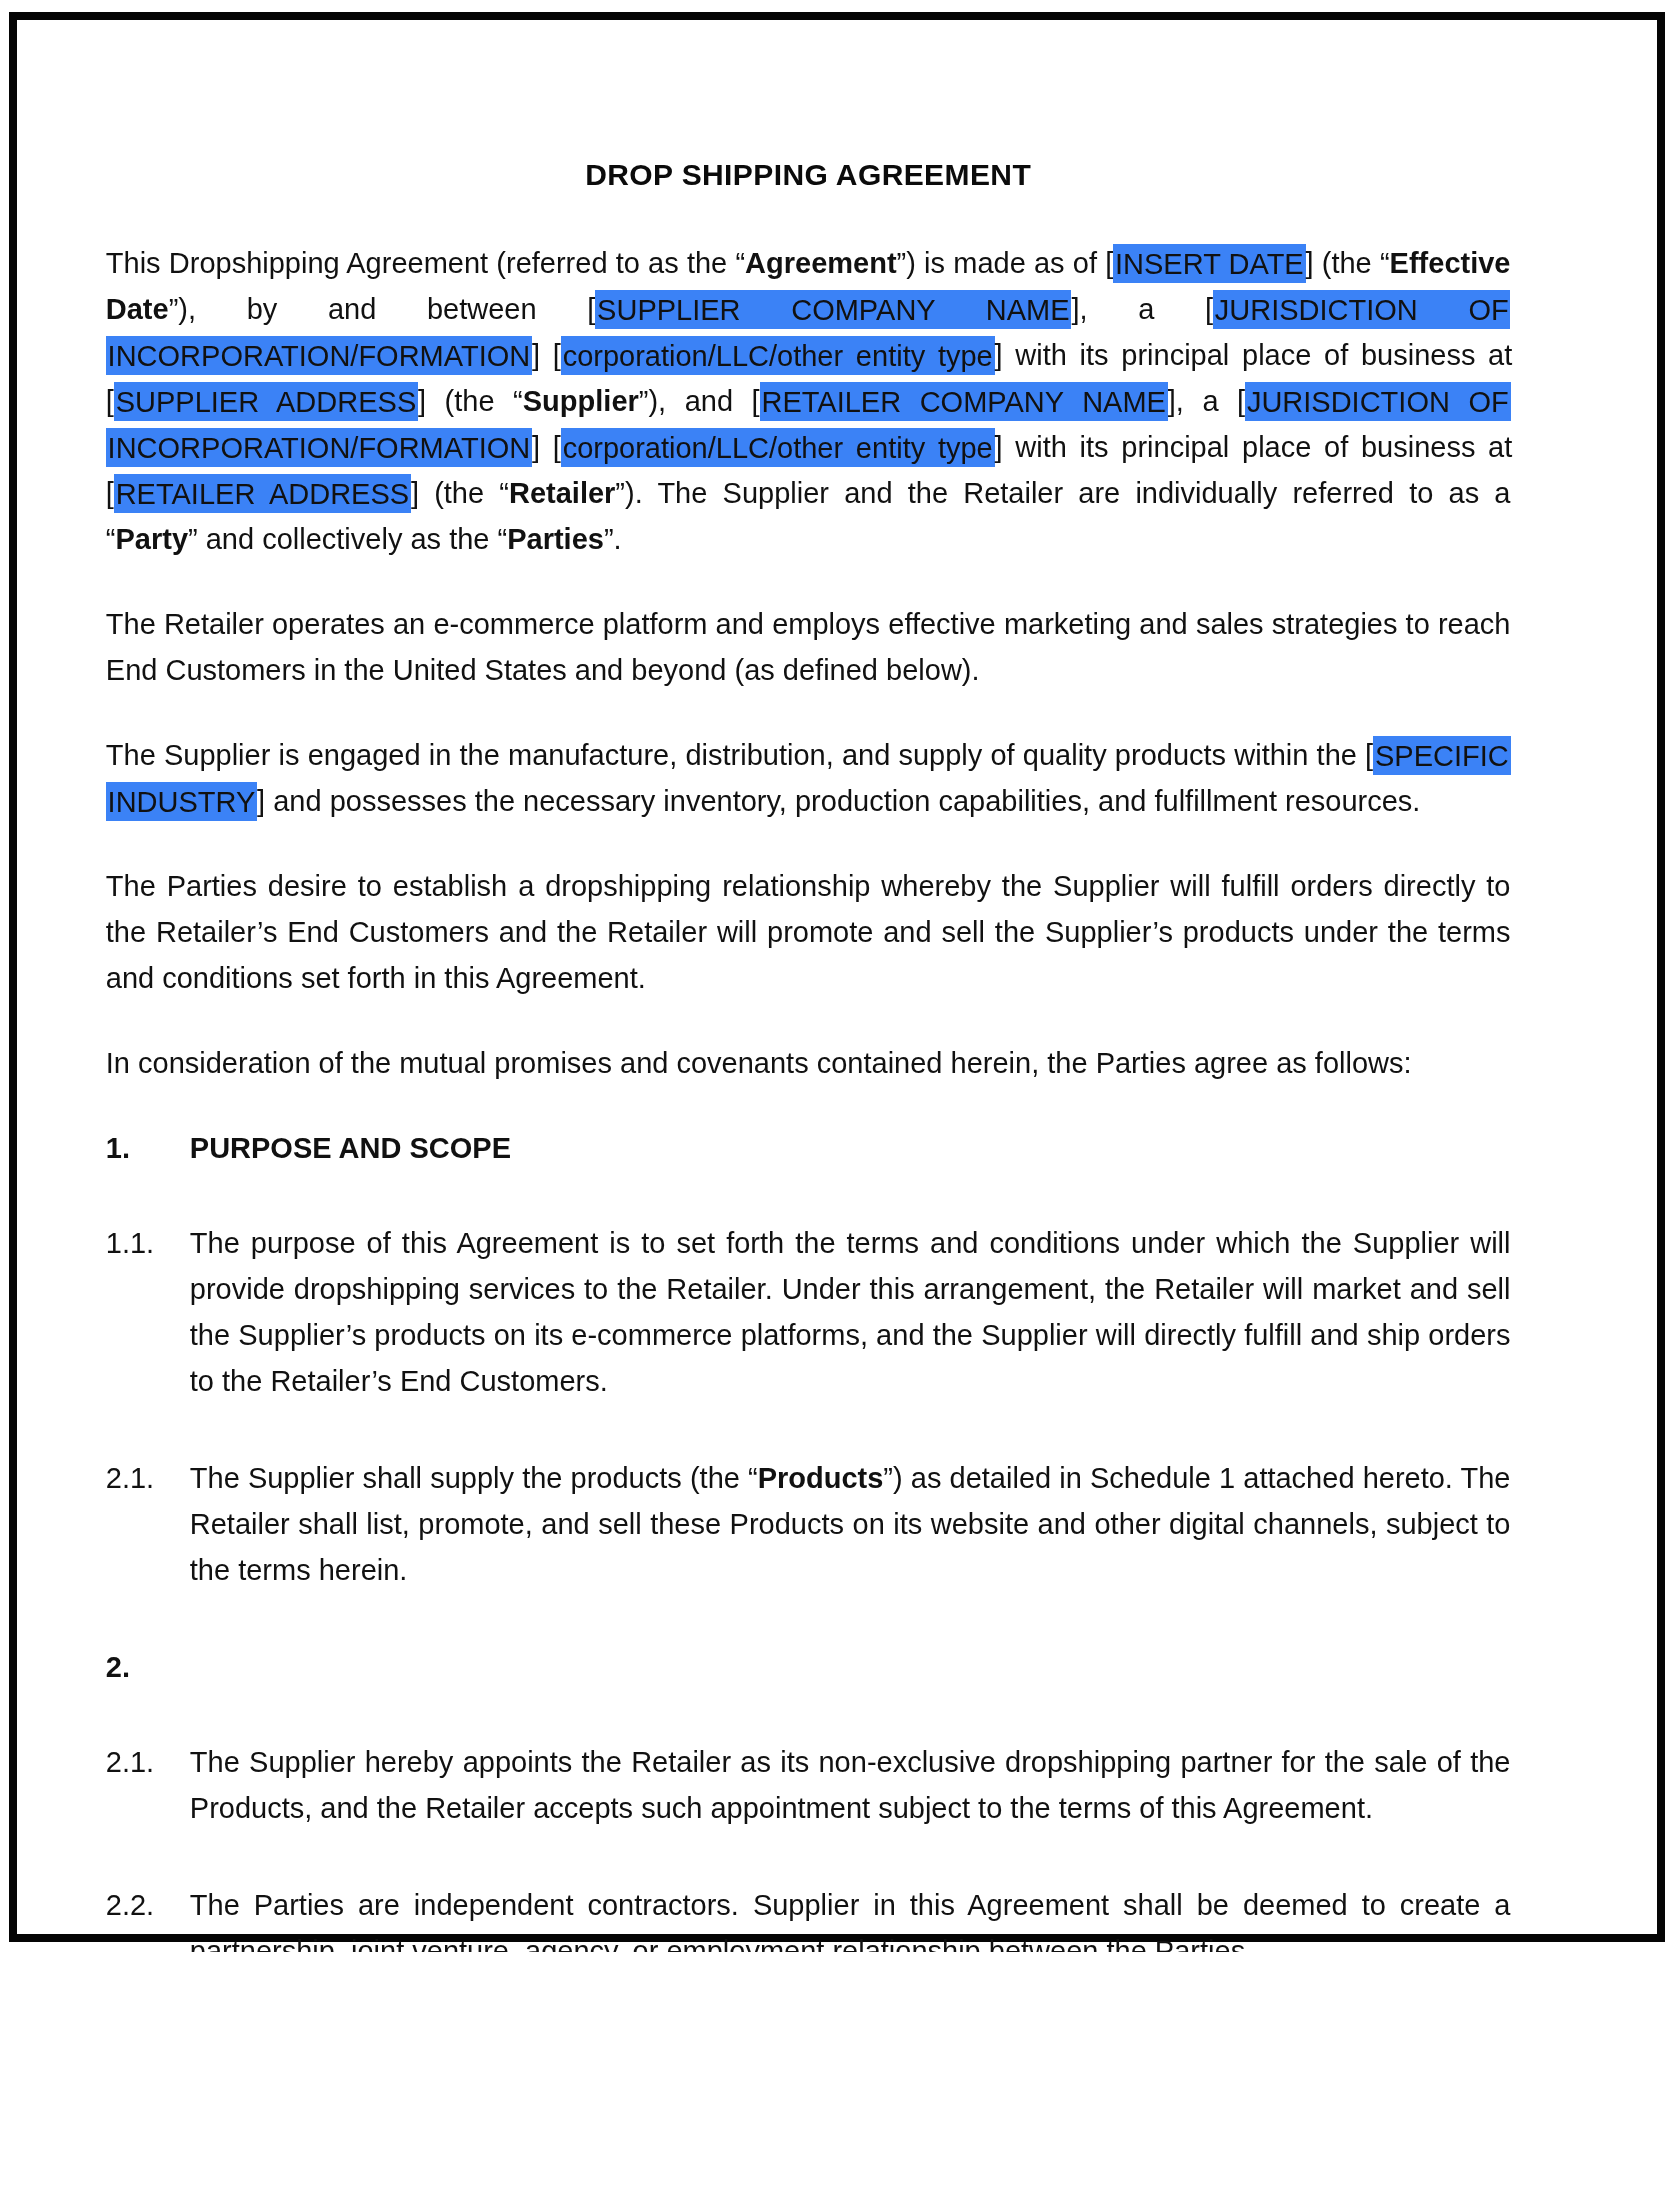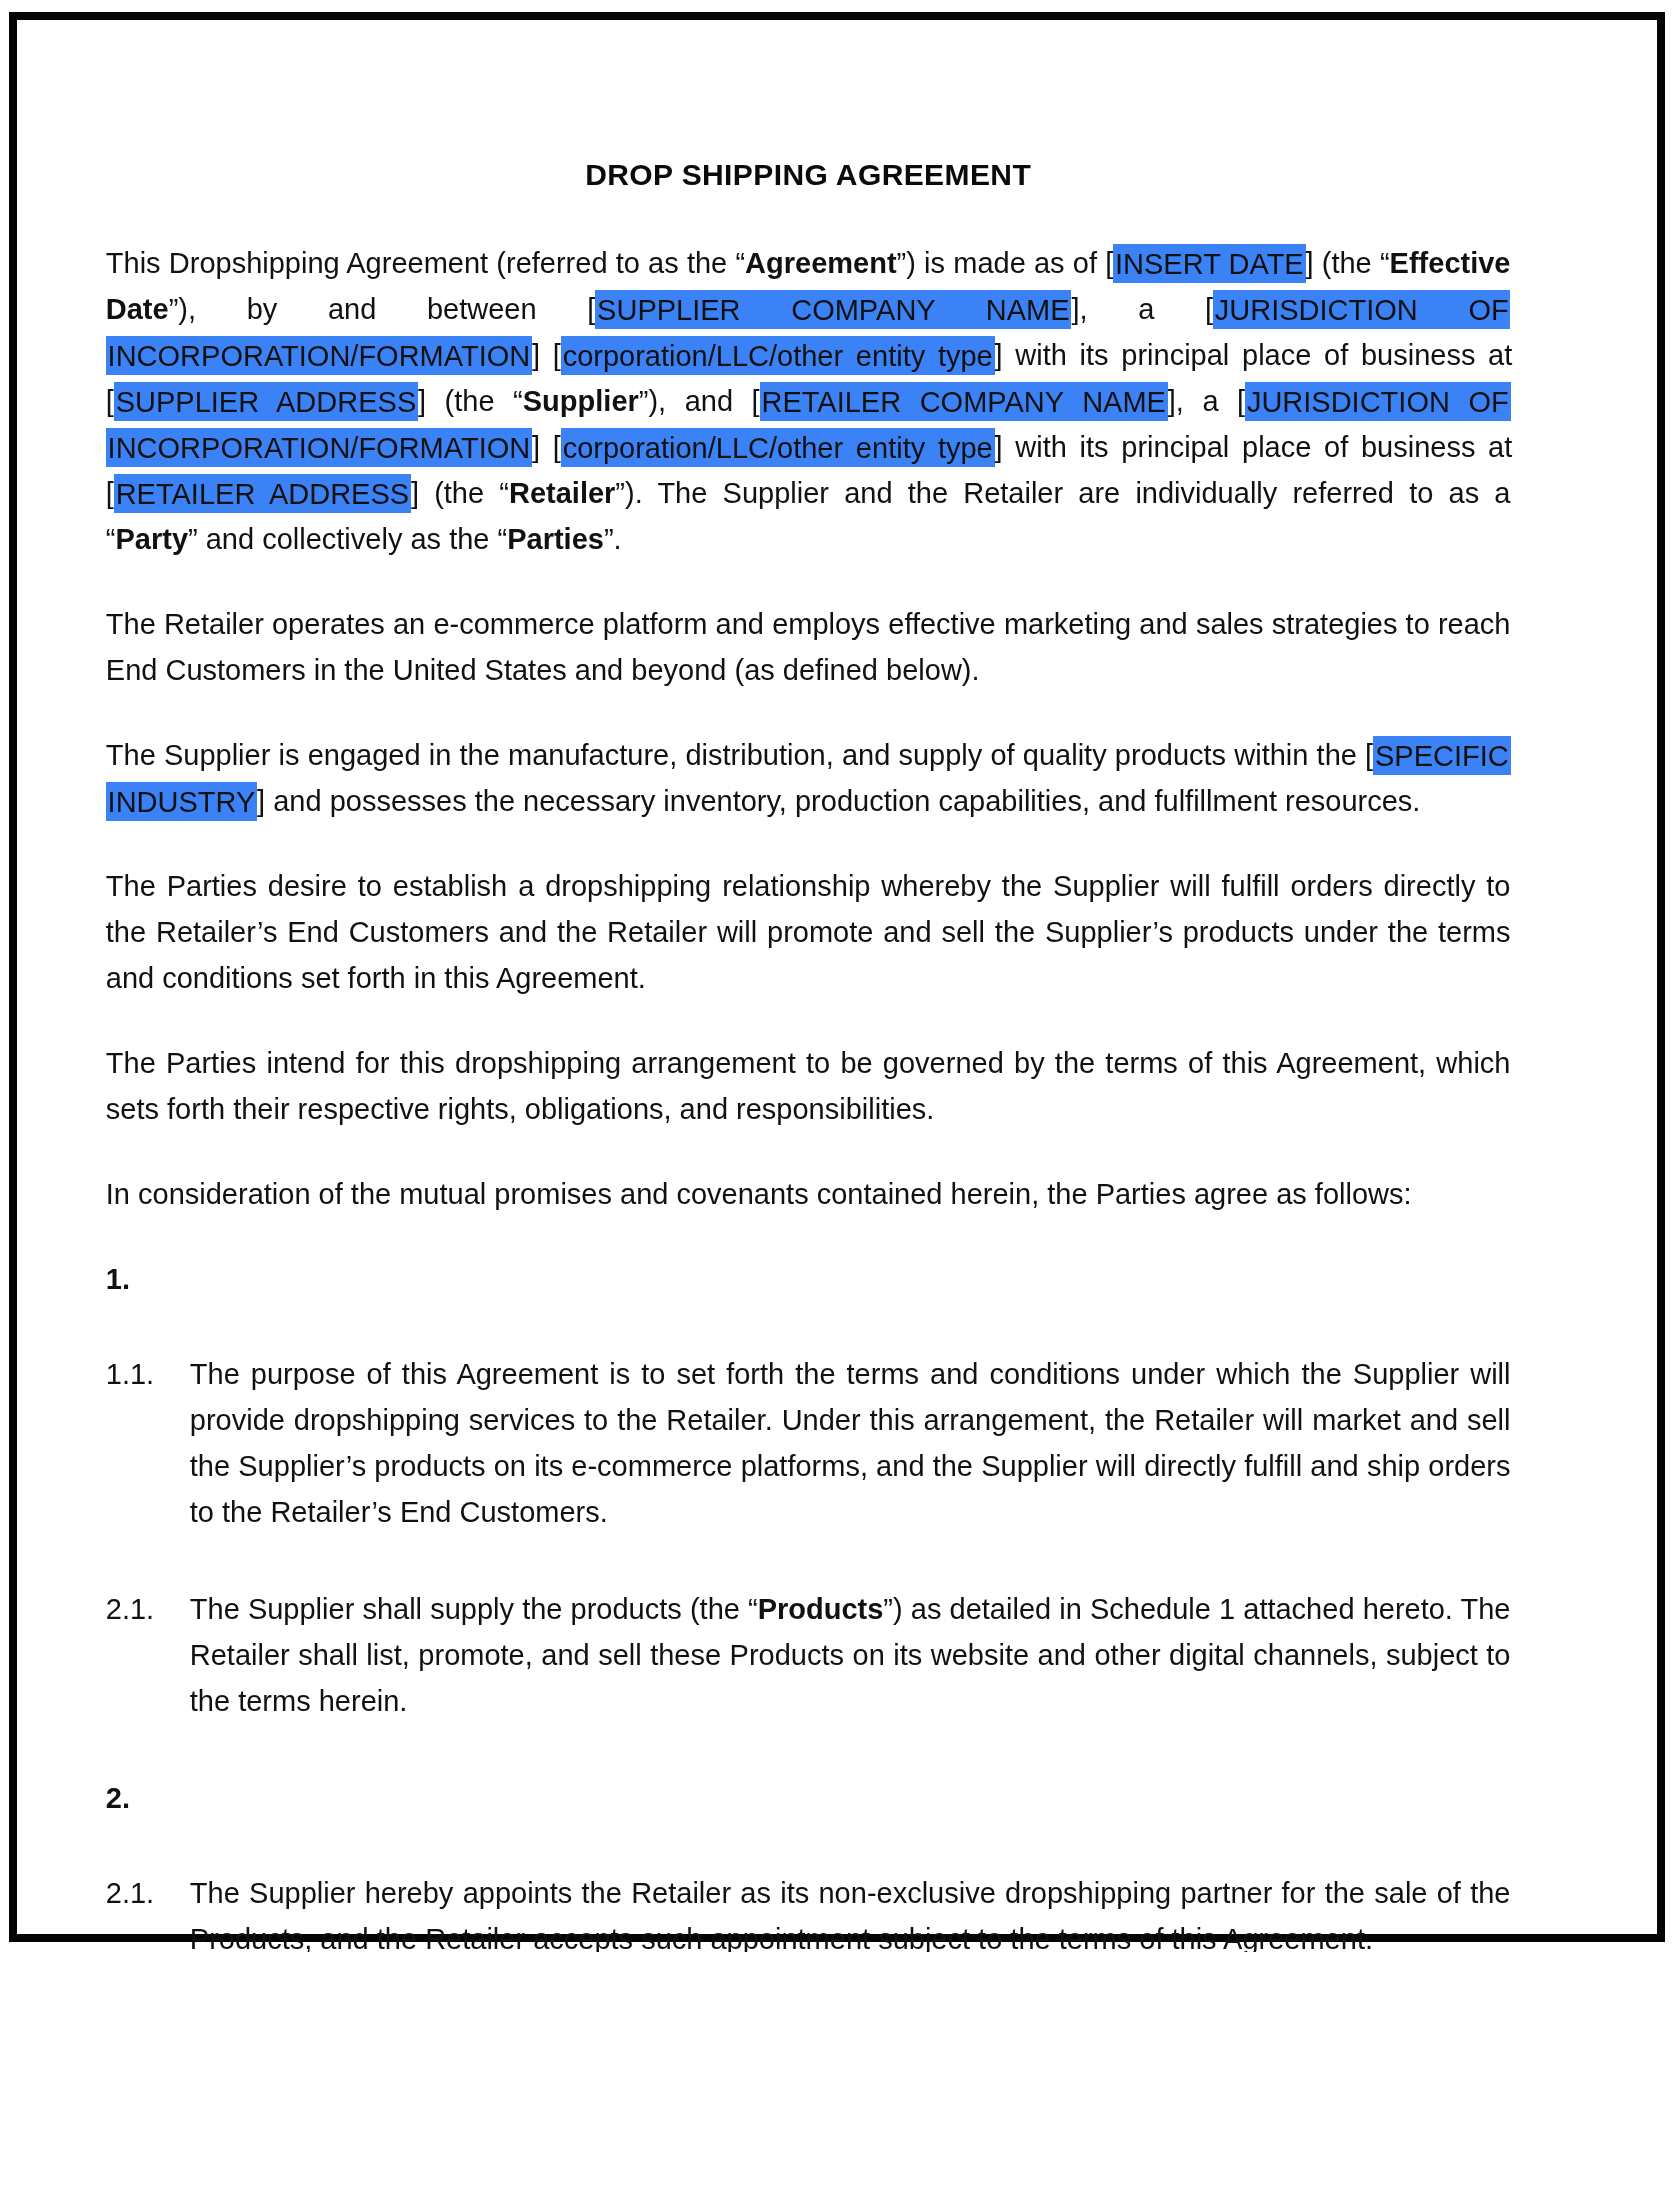--- a/index.html
+++ b/index.html
@@ -73,26 +73,26 @@
 
 <div class="canvas">
   <div class="frame">
     <div class="content">
       <div class="doc-title">DROP SHIPPING AGREEMENT</div>
       <div id="intro">
           <p class="doc"><span>This Dropshipping Agreement (referred to as the “</span><span class="b">Agreement</span><span>”) is made as of [</span><span class="hl">INSERT DATE</span><span>] (the “</span><span class="b">Effective Date</span><span>”), by and between [</span><span class="hl">SUPPLIER COMPANY NAME</span><span>], a [</span><span class="hl">JURISDICTION OF INCORPORATION/FORMATION</span><span>] [</span><span class="hl">corporation/LLC/other entity type</span><span>] with its principal place of business at [</span><span class="hl">SUPPLIER ADDRESS</span><span>] (the “</span><span class="b">Supplier</span><span>”), and [</span><span class="hl">RETAILER COMPANY NAME</span><span>], a [</span><span class="hl">JURISDICTION OF INCORPORATION/FORMATION</span><span>] [</span><span class="hl">corporation/LLC/other entity type</span><span>] with its principal place of business at [</span><span class="hl">RETAILER ADDRESS</span><span>] (the “</span><span class="b">Retailer</span><span>”). The Supplier and the Retailer are individually referred to as a “</span><span class="b">Party</span><span>” and collectively as the “</span><span class="b">Parties</span><span>”.</span></p>
           <p class="doc"><span>The Retailer operates an e-commerce platform and employs effective marketing and sales strategies to reach End Customers in the United States and beyond (as defined below).</span></p>
           <p class="doc"><span>The Supplier is engaged in the manufacture, distribution, and supply of quality products within the [</span><span class="hl">SPECIFIC INDUSTRY</span><span>] and possesses the necessary inventory, production capabilities, and fulfillment resources.</span></p>
           <p class="doc"><span>The Parties desire to establish a dropshipping relationship whereby the Supplier will fulfill orders directly to the Retailer’s End Customers and the Retailer will promote and sell the Supplier’s products under the terms and conditions set forth in this Agreement.</span></p>
-          <p class="doc"><span>The Parties intend for this dropshipping arrangement to be governed by the terms of this Agreement, which sets forth their respective rights, obligations, and responsibilities.</span></p>
           <p class="doc"><span>In consideration of the mutual promises and covenants contained herein, the Parties agree as follows:</span></p>
         </div>
       <div id="sections">
           <div class="sec-heading">
             <span class="num">1.</span>
+            <span>PURPOSE AND SCOPE</span>
           </div>
           <div class="clause">
             <span class="num">1.1.</span>
             <div class="clause-body"><span>The purpose of this Agreement is to set forth the terms and conditions under which the Supplier will provide dropshipping services to the Retailer. Under this arrangement, the Retailer will market and sell the Supplier’s products on its e-commerce platforms, and the Supplier will directly fulfill and ship orders to the Retailer’s End Customers.</span></div>
           </div>
           <div class="clause">
             <span class="num">2.1.</span>
             <div class="clause-body"><span>The Supplier shall supply the products (the “</span><span class="b">Products</span><span>”) as detailed in Schedule 1 attached hereto. The Retailer shall list, promote, and sell these Products on its website and other digital channels, subject to the terms herein.</span></div>
           </div>
           <div class="sec-heading">

